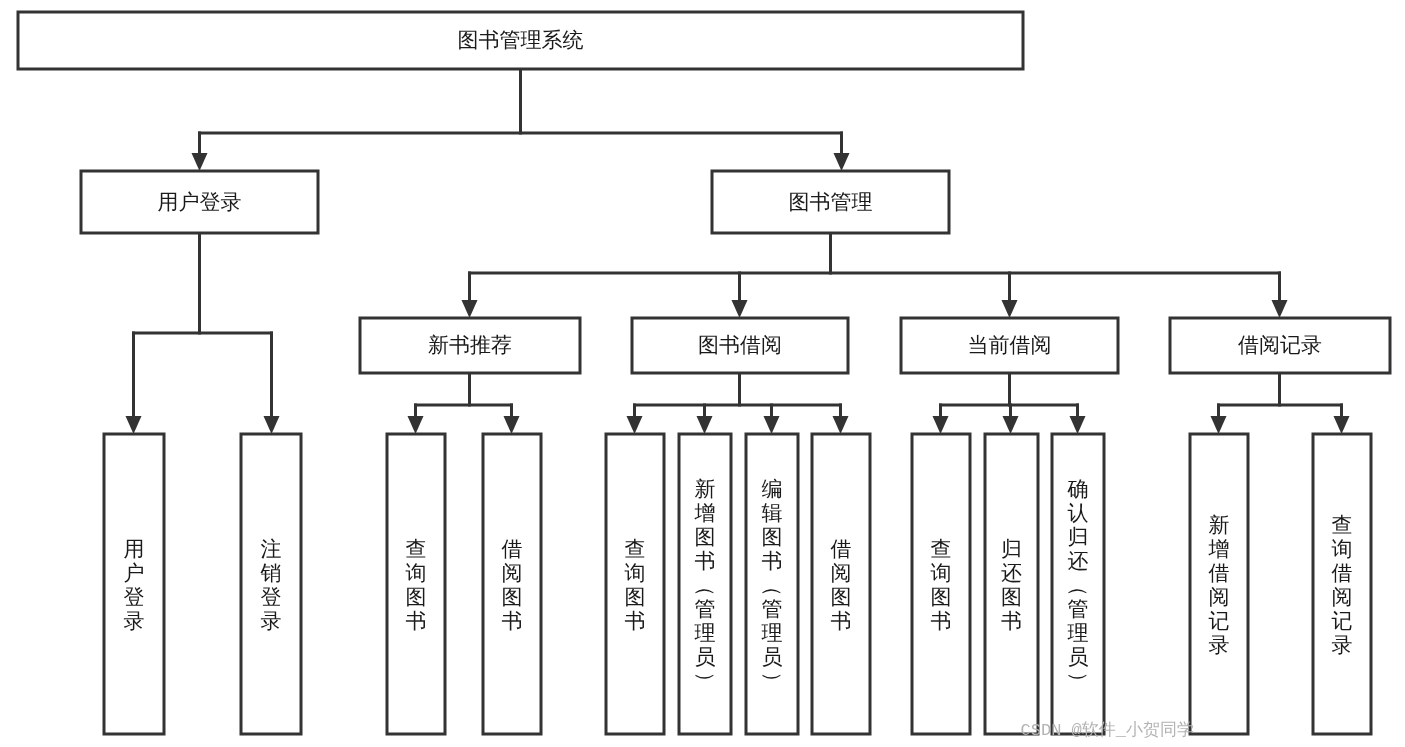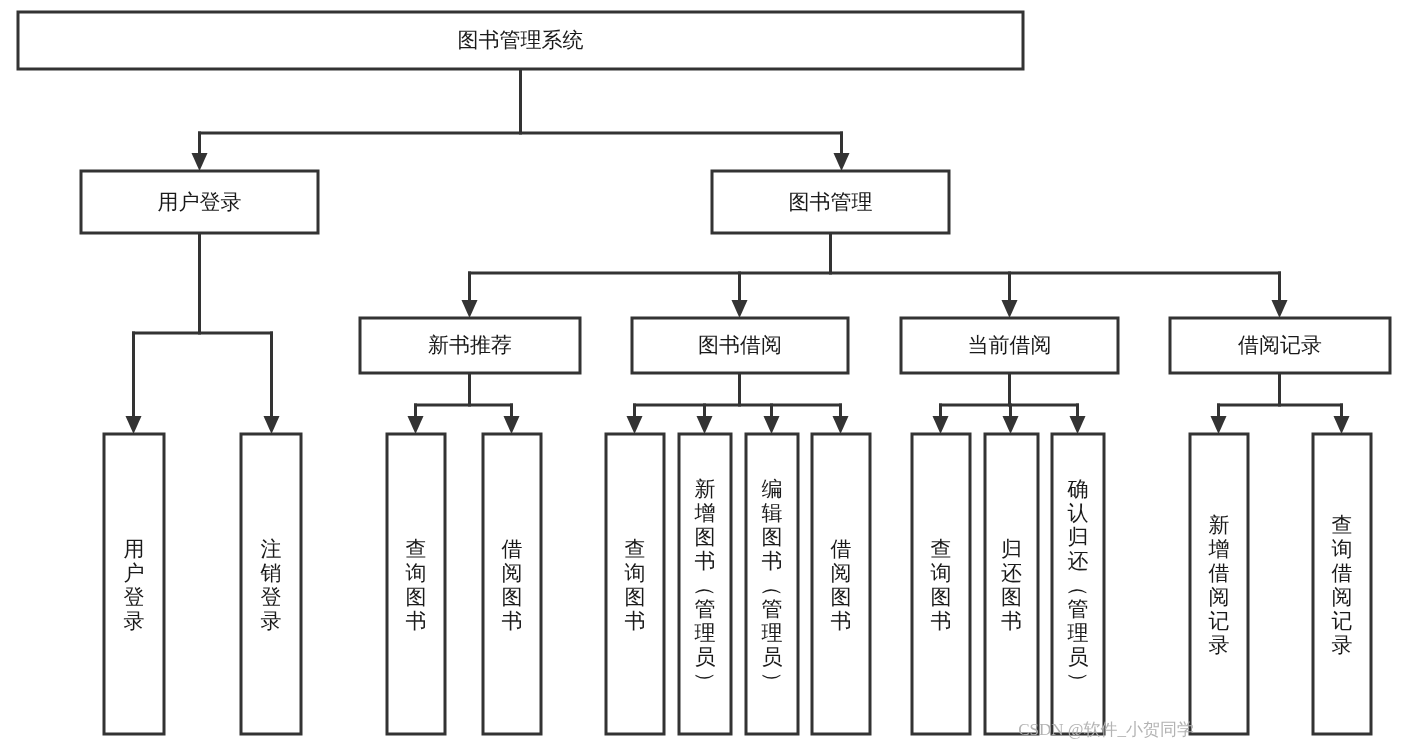--- a/index.html
+++ b/index.html
@@ -45,21 +45,21 @@
     font-family: "Liberation Sans", "DejaVu Sans", sans-serif;
     font-size: 21px;
     fill: #1a1a1a;
     text-anchor: middle;
     dominant-baseline: middle;
   }
   .watermark-text {
     position: absolute;
     right: 10px;
     bottom: 6px;
-    font-family: Liberation Serif, serif;
+    font-family: Liberation Mono, monospace;
     font-size: 17px;
     color: #b3b3b3;
     white-space: nowrap;
     pointer-events: none;
   }
 </style>
 </head>
 <body>
 
 <div id="diagram-root">

